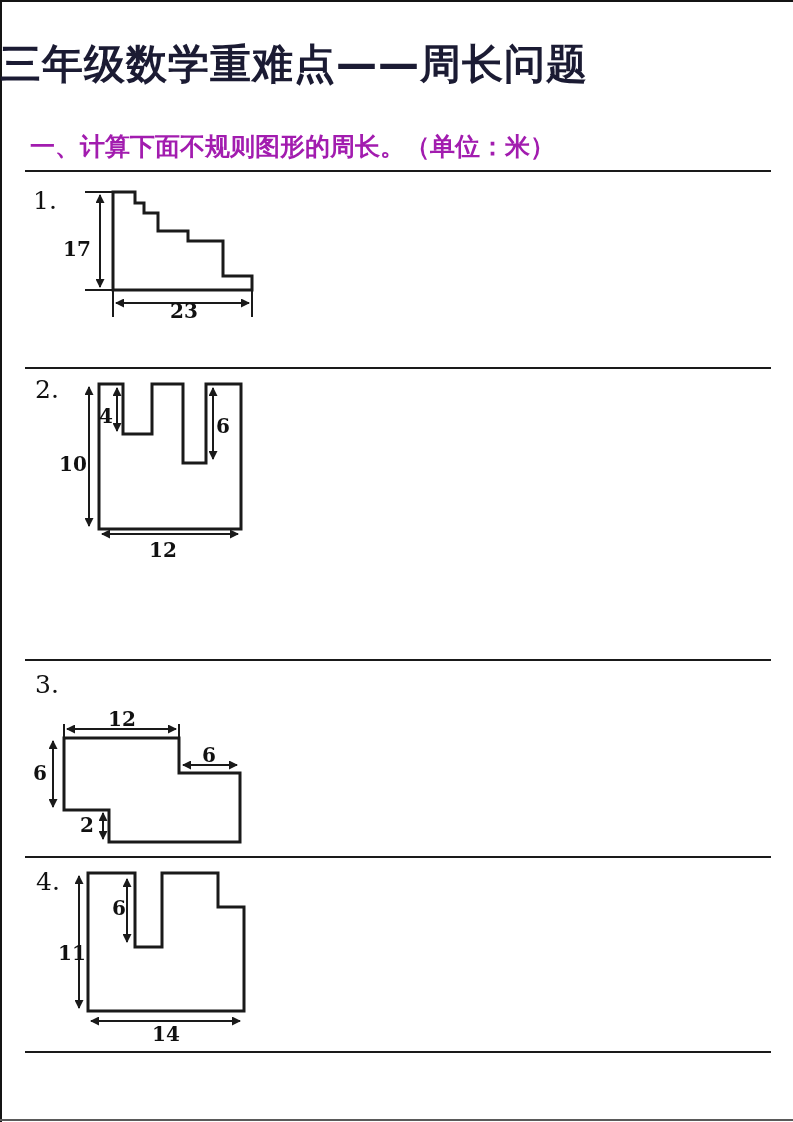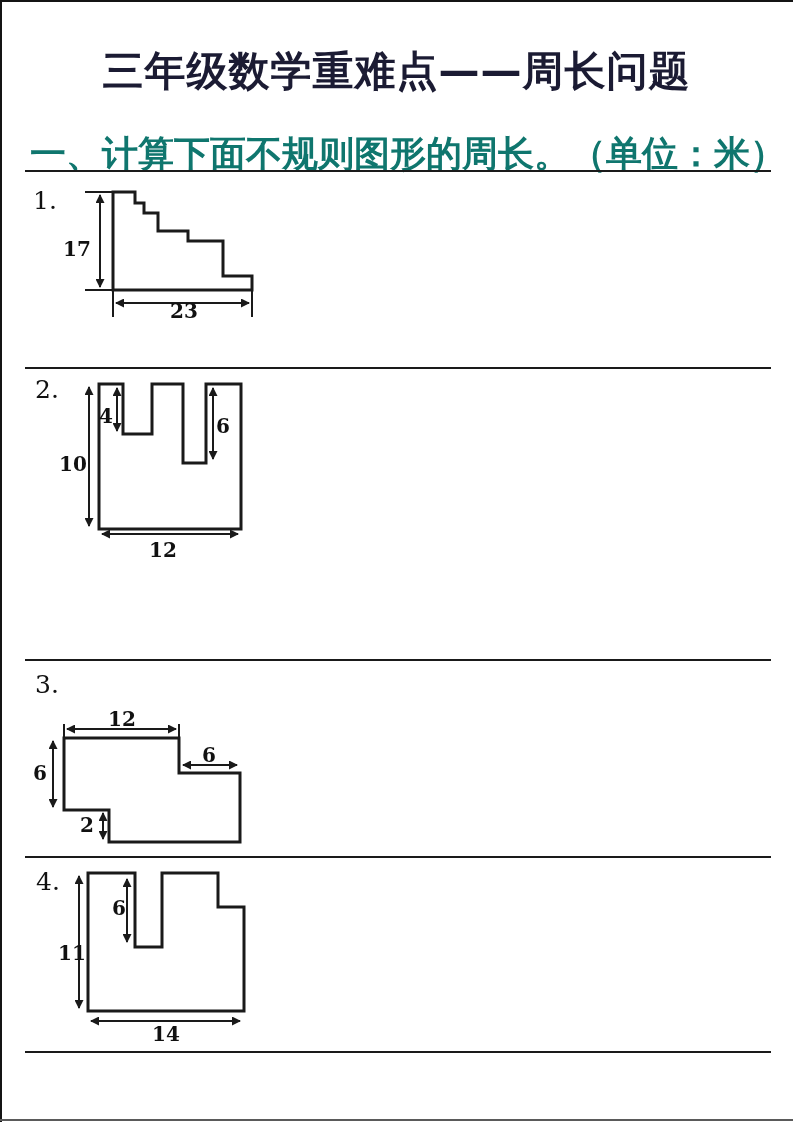--- a/index.html
+++ b/index.html
@@ -5,27 +5,27 @@
   html,body{margin:0;padding:0;}
   body{
     width:793px;height:1122px;background:#ffffff;position:relative;
     font-family:"DejaVu Serif","Liberation Serif",serif;overflow:hidden;
   }
   .edge{position:absolute;background:#141414;}
   .edge-top{left:0;top:0;width:793px;height:2px;}
   .edge-left{left:0;top:0;width:2px;height:1122px;}
   .edge-bottom{left:0;top:1119px;width:793px;height:2px;background:#5a5a5a;}
   .title{
-    position:absolute;top:44px;left:0;width:793px;text-align:center;
+    position:absolute;top:37px;left:0;width:793px;
     font-size:41px;font-weight:bold;color:#1b1b33;letter-spacing:1px;
     font-family:"DejaVu Sans","Liberation Sans",sans-serif;
   }
   .heading{
-    position:absolute;top:130px;left:30px;font-size:36px;font-weight:600;
-    color:#0f766e;font-family:"DejaVu Serif","Liberation Serif",serif;
+    position:absolute;top:130px;left:30px;font-size:25px;font-weight:600;
+    color:#a21caf;font-family:"DejaVu Serif","Liberation Serif",serif;
   }
   .sep{position:absolute;left:25px;width:746px;height:2px;background:#1a1a1a;}
   .sep1{top:170px;} .sep2{top:367px;} .sep3{top:659px;} .sep4{top:856px;} .sep5{top:1051px;}
   .prob-num{
     position:absolute;font-size:25px;color:#111;
     font-family:"DejaVu Serif","Liberation Serif",serif;
   }
   .pn1{left:33px;top:186px;} .pn2{left:35px;top:375px;}
   .pn3{left:35px;top:670px;} .pn4{left:36px;top:867px;}
   svg{position:absolute;overflow:visible;}

